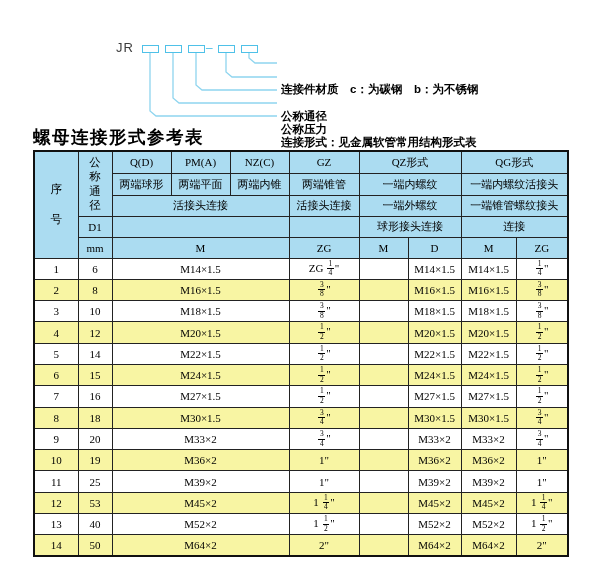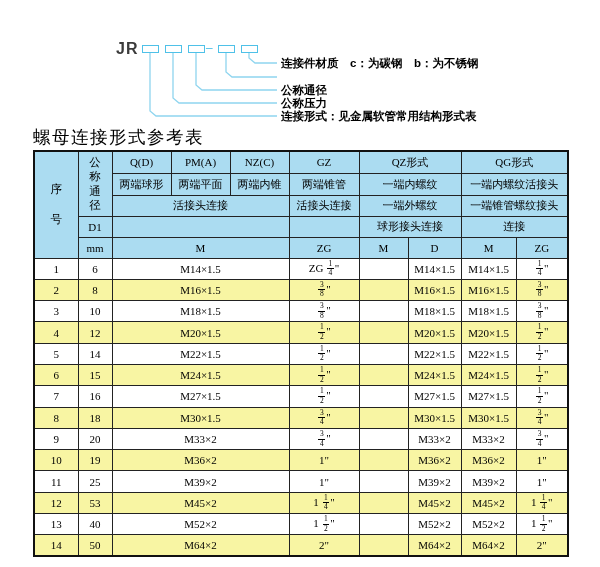--- a/index.html
+++ b/index.html
@@ -11,28 +11,28 @@
     --border:#222222;
   }
   *{margin:0;padding:0;box-sizing:border-box;}
   html,body{width:600px;height:567px;background:#ffffff;overflow:hidden;}
   body{position:relative;font-family:"Liberation Serif","DejaVu Serif",serif;color:#000;}
 
   
   .diagram{position:absolute;left:0;top:0;width:600px;height:150px;}
   .diagram-heading{position:absolute;left:117px;top:22px;font-family:"Liberation Sans","DejaVu Sans",sans-serif;font-weight:bold;font-size:13.5px;letter-spacing:.5px;}
   .star{color:var(--star-blue);font-size:12px;margin-right:2px;}
-  .code-prefix{position:absolute;left:116px;top:40px;font-family:"Liberation Sans","DejaVu Sans",sans-serif;font-weight:bold;font-size:16px;color:#3c3c3c;letter-spacing:1px;}
+  .code-prefix{position:absolute;left:116px;top:40px;font-family:"Liberation Sans","DejaVu Sans",sans-serif;font-weight:normal;font-size:13px;color:#3c3c3c;letter-spacing:1px;}
   .code-box{position:absolute;top:45px;width:17px;height:8px;border:1.5px solid var(--accent-cyan);background:#fff;}
   .code-dash{position:absolute;left:206px;top:39px;color:var(--accent-cyan);font-weight:bold;font-size:13px;}
   .leader-svg{position:absolute;left:0;top:0;width:600px;height:150px;}
-  .diagram-label{position:absolute;left:281px;height:14px;line-height:14px;font-family:"Liberation Sans","DejaVu Sans",sans-serif;font-weight:bold;font-size:11.5px;white-space:nowrap;}
-
-  
-  .table-title{position:absolute;left:33px;top:125px;font-size:17.5px;font-weight:normal;letter-spacing:1.5px;font-family:"Liberation Serif","DejaVu Serif",serif;}
+  .diagram-label{position:absolute;left:281px;height:14px;line-height:14px;font-family:"Liberation Sans","DejaVu Sans",sans-serif;font-weight:bold;font-size:11.5px;white-space:nowrap;margin-top:26px;}
+
+  
+  .table-title{position:absolute;left:33px;top:125px;font-size:17.5px;font-weight:bold;letter-spacing:1.5px;font-family:"Liberation Serif","DejaVu Serif",serif;}
 
   
   table.ref{position:absolute;left:33px;top:150px;width:534px;border-collapse:collapse;table-layout:fixed;border:2px solid #111;font-size:11px;}
   table.ref th,table.ref td{border:1px solid var(--border);text-align:center;vertical-align:middle;padding:0;font-weight:normal;overflow:hidden;}
   table.ref thead th{background:var(--header-bg);}
   table.ref thead tr{height:21px;}
   table.ref thead tr.r1,table.ref thead tr.r2{height:22px;}
   table.ref tbody tr{height:21.3px;background:#fff;}
   table.ref tbody tr.alt{background:var(--row-alt-bg);}
   .vtext{width:1em;margin:0 auto;word-break:break-all;line-height:1.25;font-size:11.5px;}

